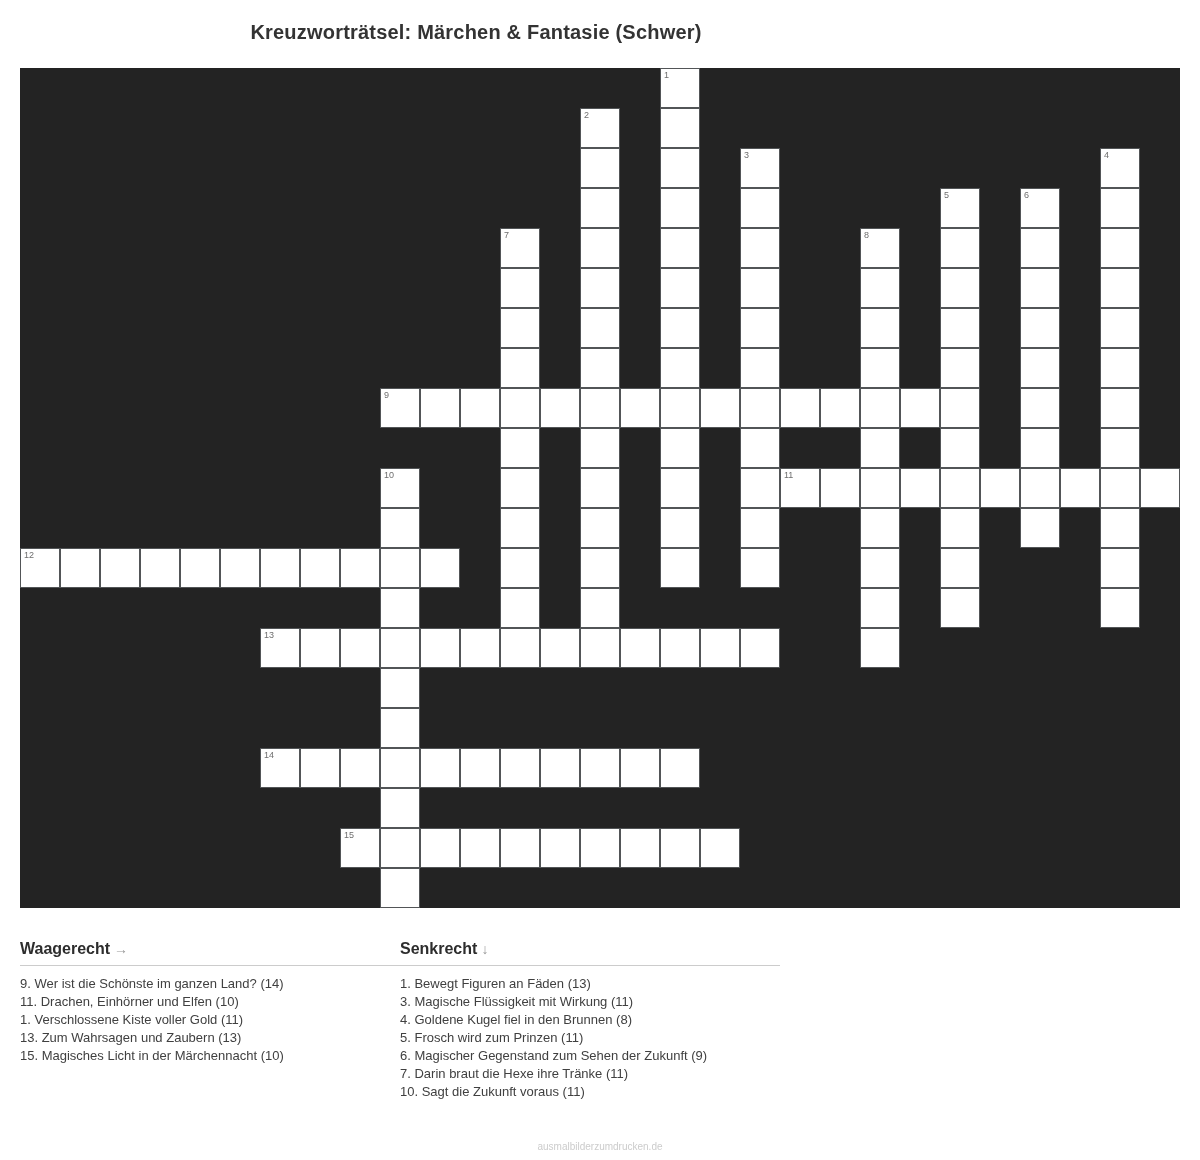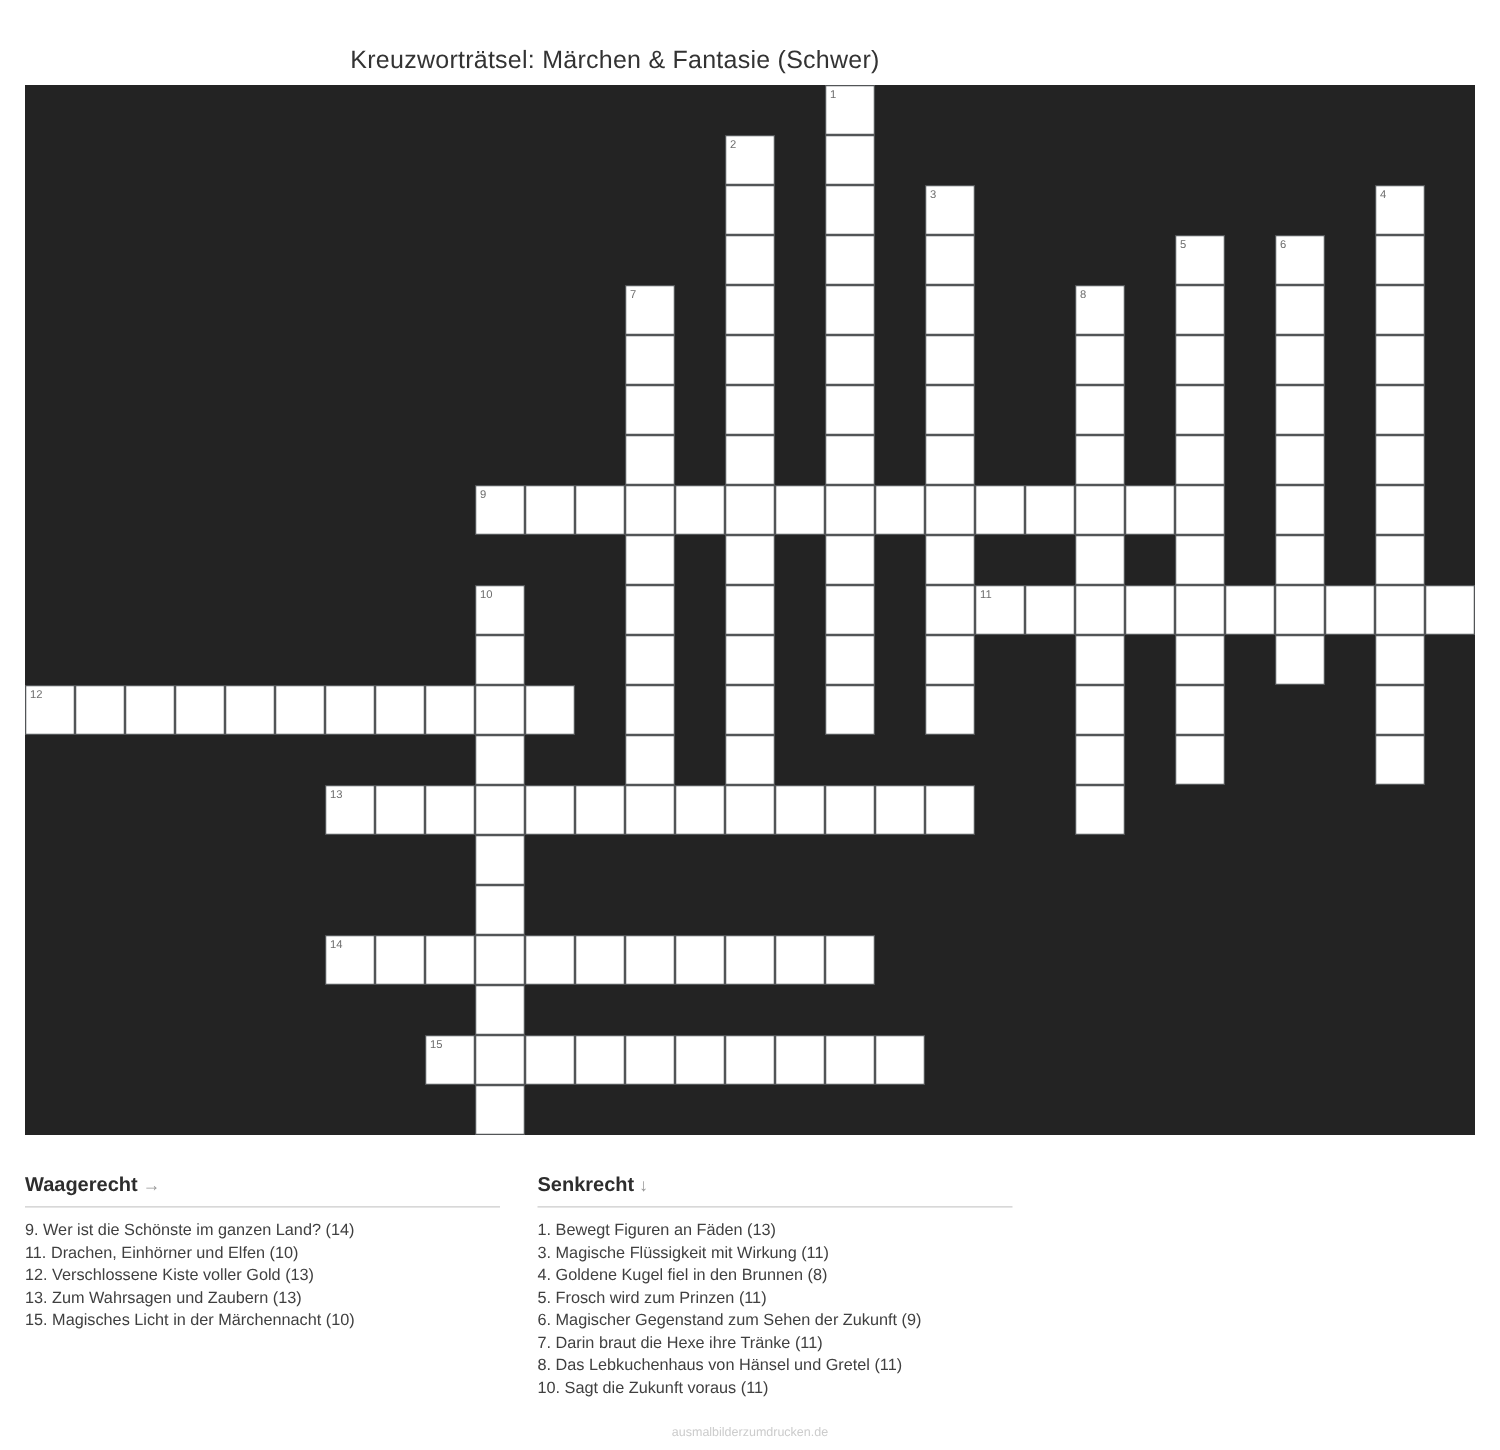--- a/index.html
+++ b/index.html
@@ -2,42 +2,42 @@
 <html><head>
 <meta charset="utf-8">
 <style>
   html, body { margin: 0; padding: 0; background: #ffffff; }
   body {
     width: 1200px; height: 1160px; position: relative;
     font-family: "Liberation Sans", sans-serif;
   }
   .page-title {
     position: absolute; top: 21px; left: 0; width: 952px;
-    margin: 16px; text-align: center;
-    font-size: 20px; font-weight: normal; color: #333333;
+    margin: 0; text-align: center;
+    font-size: 20px; font-weight: bold; color: #333333;
     letter-spacing: 0.2px;
   }
   .grid {
     position: absolute; left: 20px; top: 68px;
     width: 1160px; height: 840px;
     background: #232323;
   }
   .cell {
     position: absolute; width: 40px; height: 40px;
     box-sizing: border-box;
     background: #ffffff;
     border: 1px solid #525557;
   }
   .cell .num {
     position: absolute; top: 1px; left: 3px;
     font-size: 9px; line-height: 10px; color: #6e6e6e;
   }
   .clues {
     position: absolute; left: 20px; top: 940px;
-    width: 790px; display: flex; gap: 30px;
+    width: 790px; display: flex; 
   }
   .clue-col { width: 380px; }
   .clue-heading {
     margin: 0; padding: 0 0 7px 0;
     font-size: 16px; font-weight: bold; color: #2d2d2d;
     border-bottom: 1px solid #cccccc;
   }
   .clue-heading .arrow {
     color: #999999; font-weight: normal; font-size: 14px; margin-left: 4px;
   }
@@ -246,33 +246,32 @@
     <div class="cell" style="left: 640px; top: 760px;"></div>
     <div class="cell" style="left: 680px; top: 760px;"></div>
   </div>
 
 <div class="clues">
   <div class="clue-col">
     <h2 class="clue-heading"><span>Waagerecht</span><span class="arrow">→</span></h2>
     <ul class="clue-list" id="across-list">
         <li>9. Wer ist die Schönste im ganzen Land? (14)</li>
         <li>11. Drachen, Einhörner und Elfen (10)</li>
-        <li>12. Verschlossene Kiste voller Gold (13)</li>
+        <li>1. Verschlossene Kiste voller Gold (11)</li>
         <li>13. Zum Wahrsagen und Zaubern (13)</li>
         <li>15. Magisches Licht in der Märchennacht (10)</li>
       </ul>
   </div>
   <div class="clue-col">
     <h2 class="clue-heading"><span>Senkrecht</span><span class="arrow">↓</span></h2>
     <ul class="clue-list" id="down-list">
         <li>1. Bewegt Figuren an Fäden (13)</li>
         <li>3. Magische Flüssigkeit mit Wirkung (11)</li>
         <li>4. Goldene Kugel fiel in den Brunnen (8)</li>
         <li>5. Frosch wird zum Prinzen (11)</li>
         <li>6. Magischer Gegenstand zum Sehen der Zukunft (9)</li>
         <li>7. Darin braut die Hexe ihre Tränke (11)</li>
-        <li>8. Das Lebkuchenhaus von Hänsel und Gretel (11)</li>
         <li>10. Sagt die Zukunft voraus (11)</li>
       </ul>
   </div>
 </div>
 
 <div class="footer-credit">ausmalbilderzumdrucken.de</div>
 
 </body></html>

